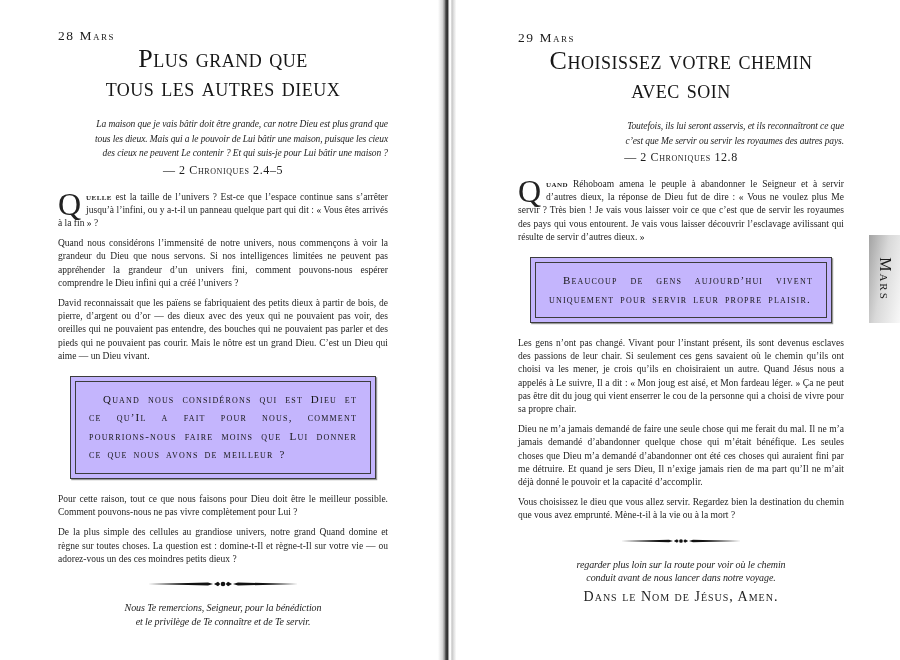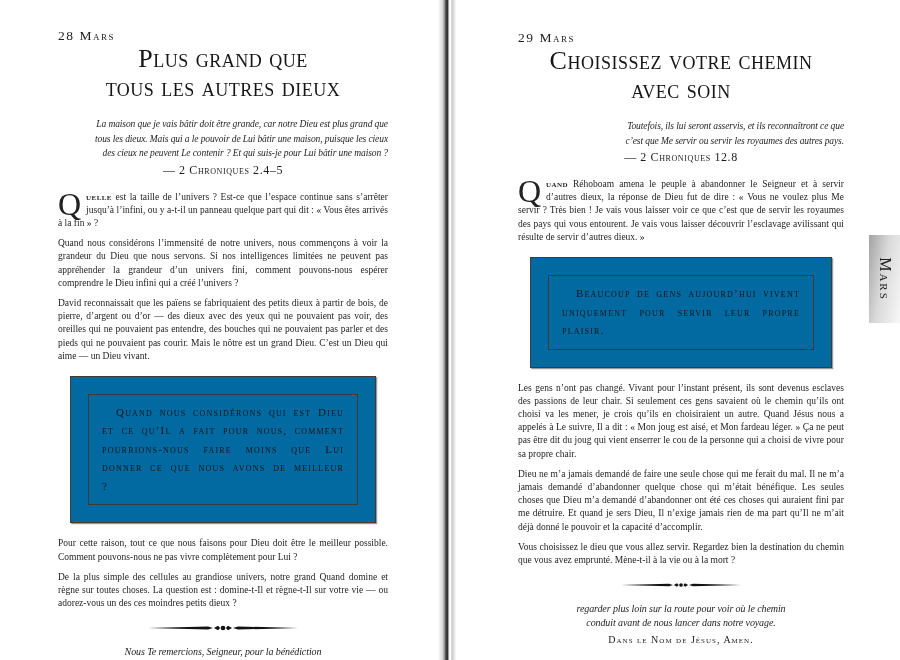--- a/index.html
+++ b/index.html
@@ -58,41 +58,41 @@
     margin:0 0 7px 0; text-indent:0;
   }
   .dropcap {
     float:left; font-size:32px; line-height:25px; padding:1px 5px 0 0;
     color:#222;
   }
   .lead { font-variant:small-caps; letter-spacing:0.4px;font-weight:bold; }
 
   .pullquote {
     margin:13px 12px 14px 12px;
-    border:1px solid #3c3c3c; padding:17px; background:#0369a1;
+    border:1px solid #3c3c3c; padding:4px; background:#c4b5fd;
     box-shadow:1.2px 1.2px 0 rgba(70,70,70,.55);
   }
   .pullquote-inner { border:1px solid #3c3c3c; padding:8px 13px 9px 13px; }
   .pullquote-text {
     font-variant:small-caps; font-size:11px; line-height:18.5px;
     letter-spacing:1.2px; word-spacing:2px; text-align:justify;
     text-indent:14px; color:#161616;
   }
 
   .divider { display:block; margin:13px auto 12px auto; }
   .divider polygon, .divider path, .divider circle { fill:#121212; }
 
   .prayer { text-align:center; margin-top:2px; }
   .prayer .line {
     font-style:italic; font-size:10px; line-height:13.8px;
     letter-spacing:-0.1px; white-space:nowrap;
   }
   .prayer-closing {
     margin-top:4px; text-align:center; font-variant:small-caps;
-    font-size:10px; letter-spacing:1px;
+    font-size:14px; letter-spacing:1px;
   }
 </style>
 </head>
 <body>
 
 <div class="sheet">
 
   <div class="page page-left">
     <div class="date">28 Mars</div>
 

